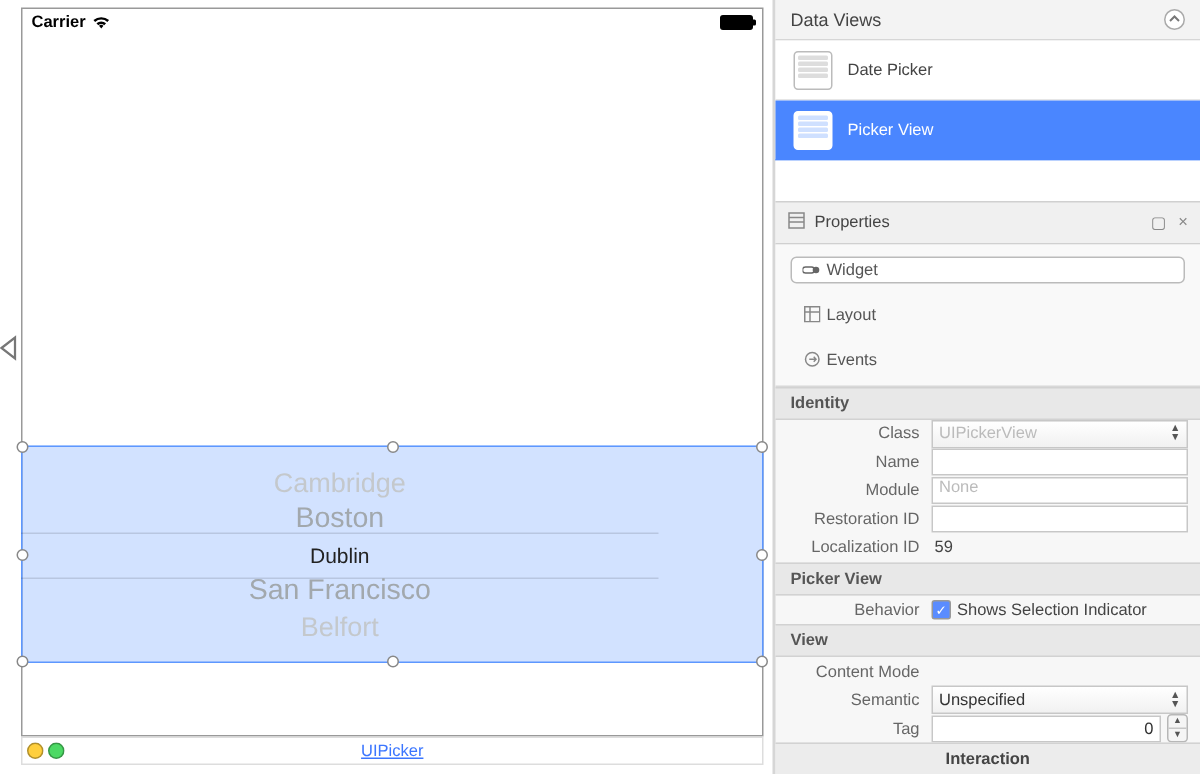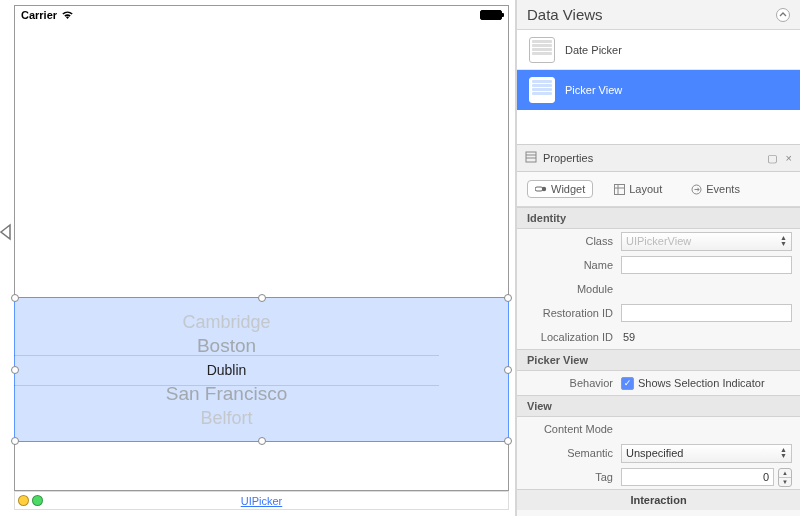--- a/index.html
+++ b/index.html
@@ -23,34 +23,34 @@
   .pick-row.near { color:#a2a8ad; font-size:19px;}
   .pick-row.selected { color:#222; font-size:14px; }
   .doc-label-bar { position:absolute; left:14px; bottom:6px; width:495px; height:19px; border:1px solid #ddd; display:flex; align-items:center; justify-content:center; color:#3b76ff; font-size:11px;text-decoration:underline;}
   .doc-footer-icons { position:absolute; left:18px; bottom:10px; display:flex; gap:3px;}
   .swatch {width:11px;height:11px;border-radius:50%;border:1px solid rgba(0,0,0,0.3);}
   .swatch.y{background:#ffcf3d;}
   .swatch.g{background:#4cd964;}
 
   
   .panel { flex:1; display:flex; flex-direction:column; background:#f7f7f7; border-left:1px solid #d6d6d6; font-size:11px; color:#444;}
-  .panel-hdr { padding:6px 10px; border-bottom:1px solid #d6d6d6; background:#f3f3f3; display:flex; align-items:center; justify-content:space-between; font-size:15px;}
+  .panel-hdr { padding:6px 10px; border-bottom:1px solid #d6d6d6; background:#f3f3f3; display:flex; align-items:center; justify-content:space-between; font-size:12px;}
   .collapse-btn{width:14px;height:14px;border:1px solid #aaa;border-radius:50%;display:flex;align-items:center;justify-content:center;background:#fff;}
   .lib-item { display:flex; align-items:center; gap:10px; padding:8px 12px; height:40px; border-bottom:1px solid #e6e6e6; background:#fff;}
   .lib-item.active{ background:#4a86ff; color:#fff; border-bottom-color:#4a86ff;}
   .lib-icon{ width:26px; height:26px; border:1px solid #bbb; border-radius:3px; background:#fff; display:flex; flex-direction:column; padding:2px; gap:1px;}
   .lib-icon .r{height:3px; background:#ddd; border-radius:1px;}
   .lib-item.active .lib-icon{border-color:#fff;}
   .lib-item.active .lib-icon .r{background:#cfe0ff;}
   .lib-spacer{height:34px; background:#fff;}
 
   .props-hdr{ padding:6px 8px; background:#f0f0f0; border-top:1px solid #d0d0d0; border-bottom:1px solid #d0d0d0; display:flex; align-items:center; justify-content:space-between;}
   .props-hdr .ico{display:flex; gap:6px; align-items:center;}
   .props-hdr-btns{display:flex; gap:8px; color:#888;}
-  .tabs{ display:flex; gap:12px; padding:8px 10px; background:#f9f9f9; border-bottom:1px solid #d8d8d8;}
+  .tabs{ display:flex; gap:12px; padding:8px 10px; background:#f9f9f9; border-bottom:1px solid #d8d8d8;flex-direction:column;}
   .tab{ display:flex; align-items:center; gap:4px; padding:2px 7px; border:1px solid transparent; border-radius:4px; color:#555;}
   .tab.active{ border-color:#bbb; background:#fff;}
   .tab-ico{width:12px;height:12px;display:inline-flex;align-items:center;justify-content:center;}
 
   .section-title{ background:#e8e8e8; border-top:1px solid #d2d2d2; border-bottom:1px solid #d2d2d2; padding:4px 10px; font-weight:600; color:#555; font-size:11px;}
   .prop-row{ display:flex; align-items:center; height:24px; padding:0 8px 0 0;}
   .prop-label{ width:104px; text-align:right; padding-right:8px; color:#666;}
   .prop-ctrl{ flex:1; display:flex; align-items:center; gap:4px;}
   .txt{ flex:1; height:18px; border:1px solid #c7c7c7; background:#fff; padding:0 4px; font-size:11px; color:#333;}
   .txt.ph{ color:#bbb;}
@@ -211,20 +211,23 @@
     </span>
   </div>
   <div class="prop-row">
     <span class="prop-label">Name</span>
     <span class="prop-ctrl">
         <input class="txt" value="" style="">
       </span>
   </div>
   <div class="prop-row">
     <span class="prop-label">Module</span>
+    <span class="prop-ctrl">
+        <span class="txt ph">None</span>
+      </span>
   </div>
   <div class="prop-row">
     <span class="prop-label">Restoration ID</span>
     <span class="prop-ctrl">
         <input class="txt" value="" style="">
       </span>
   </div>
   <div class="prop-row">
     <span class="prop-label">Localization ID</span>
     <span class="prop-ctrl">

